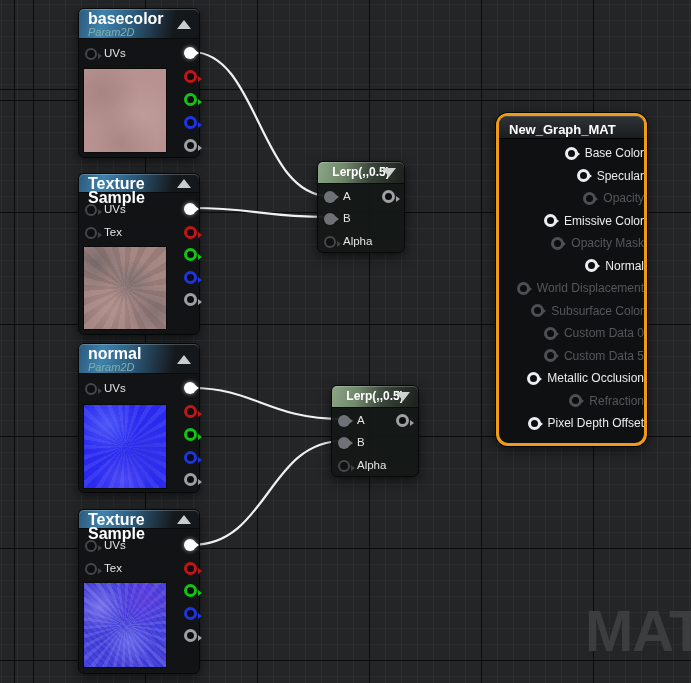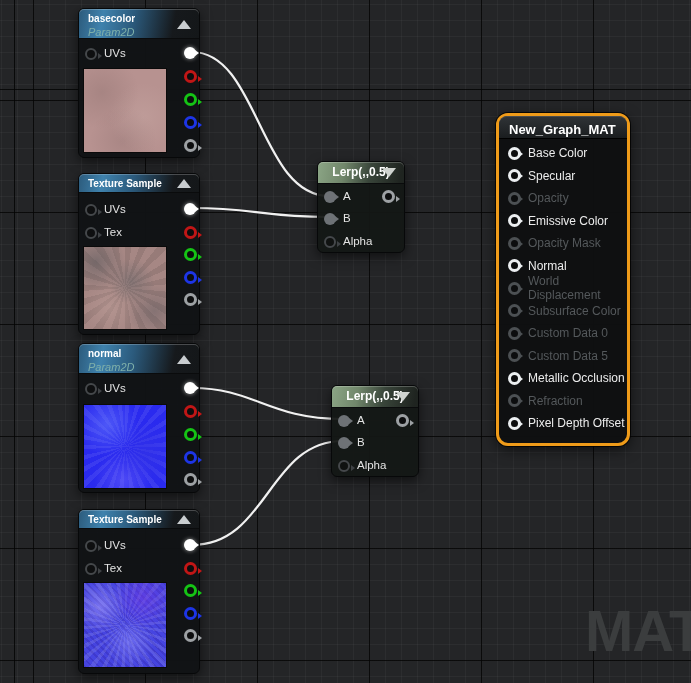--- a/index.html
+++ b/index.html
@@ -28,21 +28,21 @@
     background:rgba(17,19,21,.96);border:1px solid #070809;
     box-shadow:0 4px 12px rgba(0,0,0,.55);
   }
   .nheader{
     position:relative;border-radius:5px 5px 0 0;padding:3px 8px 3px 9px;
     border-bottom:1px solid #0a0b0c;
     box-shadow:inset 0 1px 0 rgba(255,255,255,.22);
   }
   .hdr-blue{background:linear-gradient(100deg,#2c5b7c 0%,#3f82ad 20%,#2b5a7c 45%,#16191c 78%,#141719 100%);}
   .hdr-green{background:linear-gradient(100deg,#8ba585 0%,#71876b 30%,#39453a 60%,#1f2420 95%);}
-  .ntitle{font-size:10px;font-weight:bold;color:#ffffff;line-height:14px;}
+  .ntitle{font-size:16px;font-weight:bold;color:#ffffff;line-height:14px;}
   .nsub{font-size:11px;font-style:italic;color:#7fb0aa;line-height:12px;}
   .tri{position:absolute;right:8px;top:50%;width:0;height:0;margin-top:-4px;}
   .tri.up{border-left:7px solid transparent;border-right:7px solid transparent;border-bottom:9px solid #c9cdd0;}
   .tri.down{border-left:7px solid transparent;border-right:7px solid transparent;border-top:9px solid #cfd3cf;margin-top:-5px;}
 
   .inrow{position:absolute;left:6px;height:13px;display:flex;align-items:center;gap:7px;}
   .plabel{font-size:11.5px;color:#e3e3e3;line-height:13px;}
 
   
   .pin{position:relative;width:12px;height:12px;border-radius:50%;flex:0 0 12px;}
@@ -95,34 +95,34 @@
   }
 
   
   .lerp{width:88px;height:92px;background:rgba(20,23,21,.95);}
   .lerp .nheader{padding:3px 6px;text-align:center;}
   .lerp .ntitle{font-size:12px;}
   .lerp-out{position:absolute;left:64px;}
 
   
   .matnode{
-    position:absolute;left:496px;top:113px;width:134px;
+    position:absolute;left:496px;top:113px;width:151px;
     border:3px solid #ef9b19;border-radius:12px;
     background:rgba(14,16,17,.97);
     box-shadow:0 0 0 1px rgba(0,0,0,.8),0 4px 14px rgba(0,0,0,.6);
   }
   .mheader{
     height:23px;border-radius:8px 8px 0 0;padding:4px 10px 0;
     background:linear-gradient(#303437,#1a1d1f);
     border-bottom:1px solid #000;
     box-shadow:inset 0 1px 0 rgba(255,255,255,.12);
   }
   .mtitle{font-size:13px;font-weight:bold;color:#ffffff;}
   .mrows{padding:3px 0 8px;}
-  .mrow{height:22.5px;display:flex;align-items:center;padding-left:9px;gap:7px;}
+  .mrow{height:22.5px;display:flex;align-items:center;padding-left:15px;gap:7px;justify-content:flex-end;}
   .mpin{position:relative;width:13px;height:13px;border-radius:50%;flex:0 0 13px;
     border:3px solid #eceff1;background:#0c0d0e;--c:#eceff1;}
   .mpin::after{content:'';position:absolute;left:8px;top:1px;width:0;height:0;
     border-top:3px solid transparent;border-bottom:3px solid transparent;border-left:4px solid var(--c);}
   .mlabel{font-size:12px;color:#ececec;}
   .mrow.dim .mpin{border-color:#4c5053;--c:#4c5053;}
   .mrow.dim .mlabel{color:#54585b;}
 </style>
 </head>
 <body>

